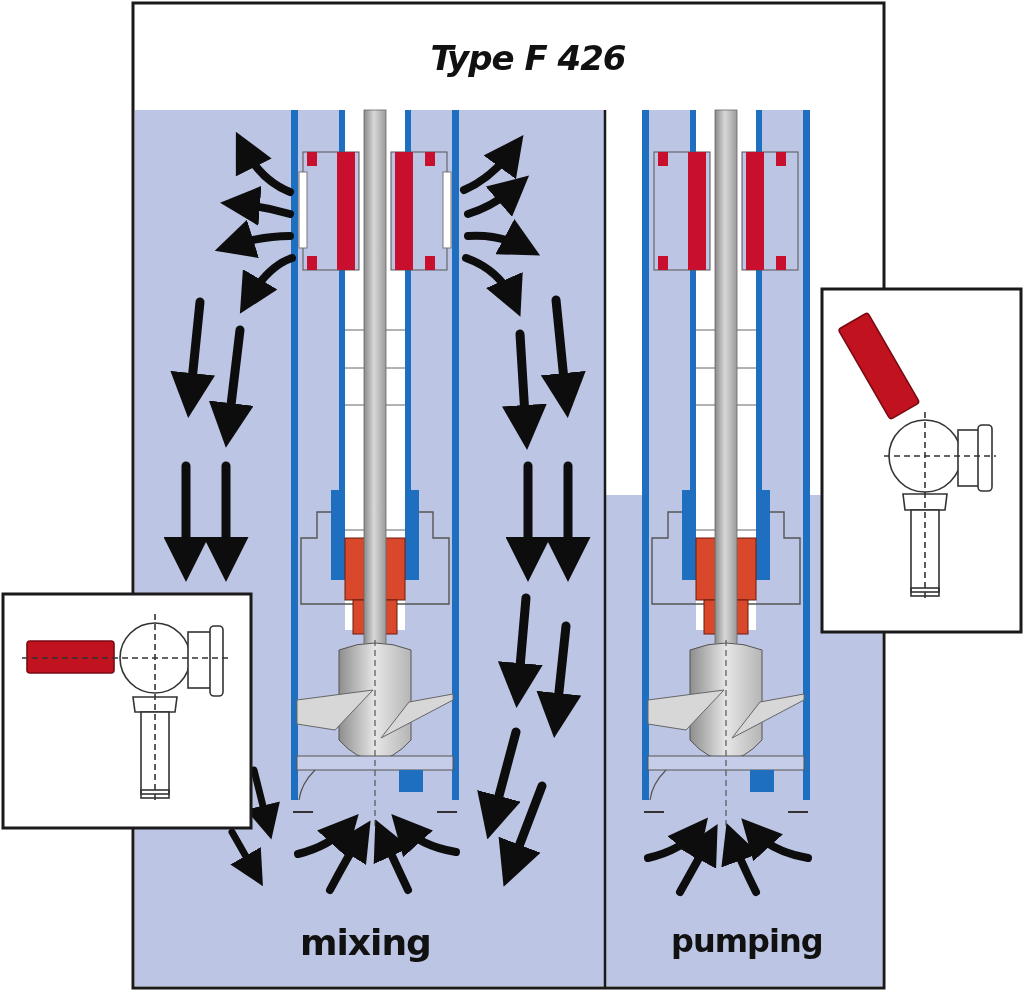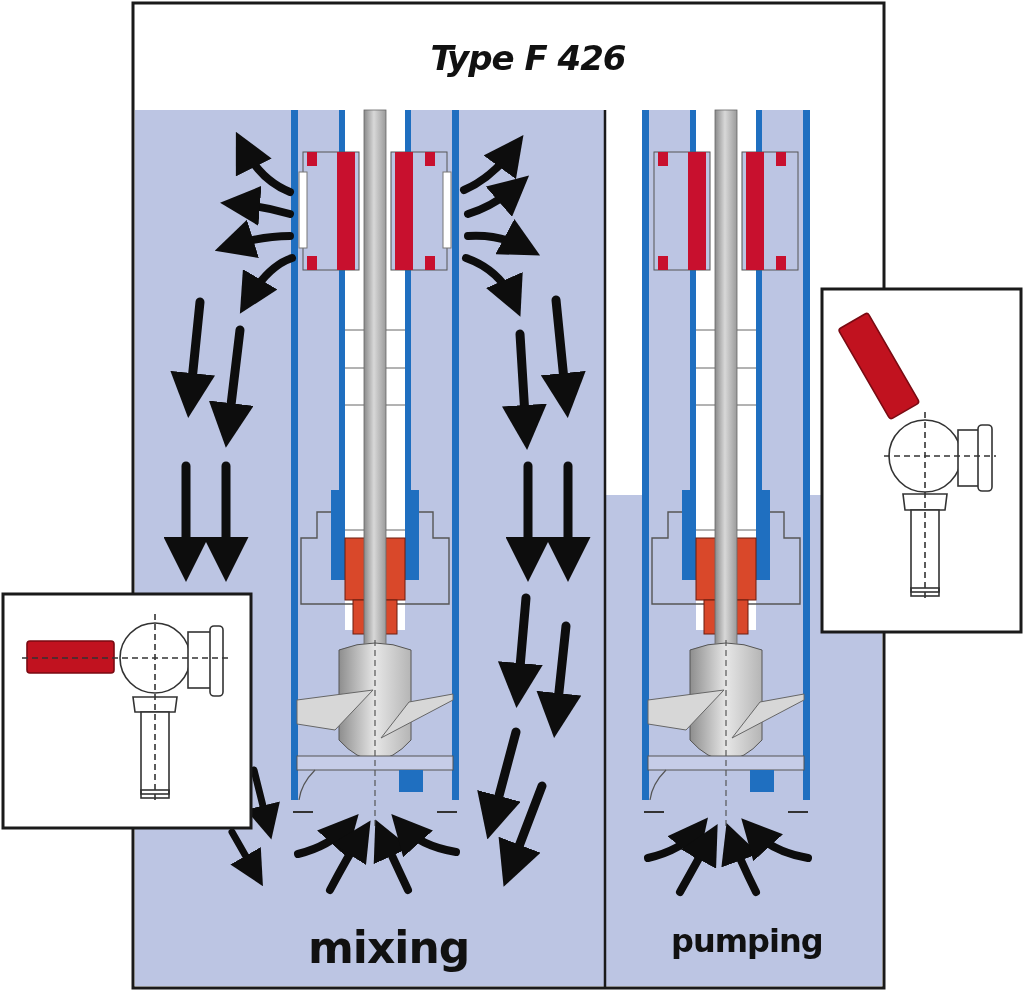--- a/index.html
+++ b/index.html
@@ -1,21 +1,21 @@
 <!DOCTYPE html>
 <html><head>
 <meta charset="utf-8">
 <style>
   html, body { margin:0; padding:0; background:#ffffff; }
   body { width:1024px; height:995px; position:relative; overflow:hidden; font-family:"DejaVu Sans", sans-serif; }
   #stage { position:absolute; left:0; top:0; width:1024px; height:995px; }
   .label { position:absolute; font-family:"DejaVu Sans", sans-serif; font-weight:bold; color:#111; letter-spacing:-1px; }
   #title { left:0; width:1024px; top:38px; text-align:center; font-size:34px; padding-left:16px;font-style:italic; }
   #title span { position:relative; left:0; }
-  #lbl-mixing { left:300px; top:922px; font-size:44px;margin-left:8px; }
+  #lbl-mixing { left:300px; top:922px; font-size:36px; }
   #lbl-pumping { left:671px; top:922px; font-size:32px; }
 </style>
 </head>
 <body>
 
 <svg id="stage" viewBox="0 0 1024 995" width="1024" height="995" xmlns="http://www.w3.org/2000/svg">
   <defs>
     <linearGradient id="shaftGrad" x1="0" x2="1" y1="0" y2="0">
       <stop offset="0" stop-color="#8a8a8a"></stop>
       <stop offset="0.45" stop-color="#d8d8d8"></stop>

